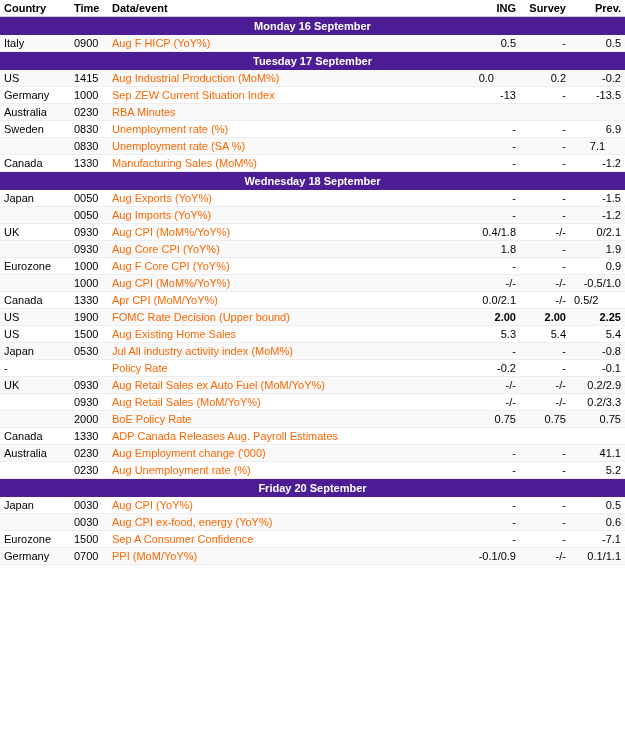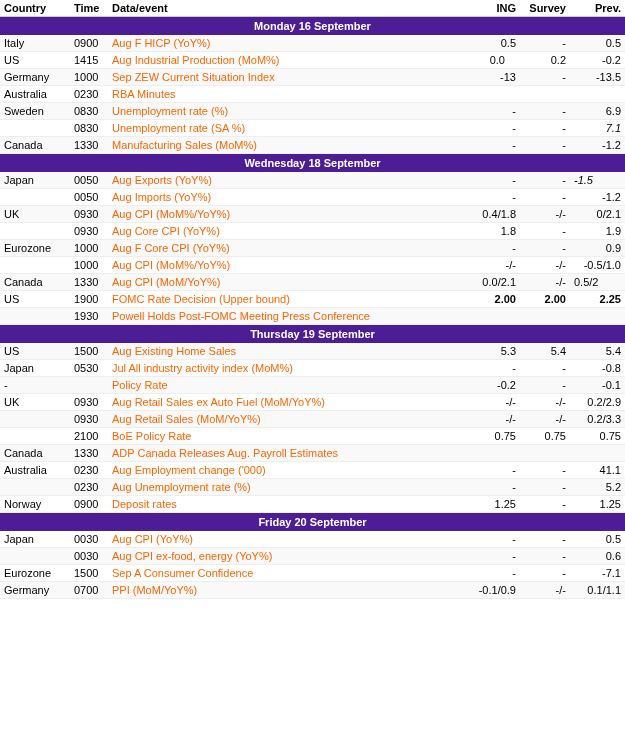--- a/index.html
+++ b/index.html
@@ -70,25 +70,28 @@
         <td colspan="6">Monday 16 September</td>
       </tr>
       <tr class="data-row">
         <td>Italy</td>
         <td>0900</td>
         <td>Aug F HICP (YoY%)</td>
         <td style="text-align: right;">0.5</td>
         <td style="text-align: right;">-</td>
         <td style="text-align: right;">0.5</td>
       </tr>
+      <tr class="section-header">
+        <td colspan="6">Tuesday 17 September</td>
+      </tr>
       <tr class="data-row">
         <td>US</td>
         <td>1415</td>
         <td>Aug Industrial Production (MoM%)</td>
-        <td style="text-align: center;">0.0</td>
+        <td style="text-align: left;">0.0</td>
         <td style="text-align: right;">0.2</td>
         <td style="text-align: right;">-0.2</td>
       </tr>
       <tr class="data-row">
         <td>Germany</td>
         <td>1000</td>
         <td>Sep ZEW Current Situation Index</td>
         <td style="text-align: right;">-13</td>
         <td style="text-align: right;">-</td>
         <td style="text-align: right;">-13.5</td>
@@ -108,40 +111,40 @@
         <td style="text-align: right;">-</td>
         <td style="text-align: right;">-</td>
         <td style="text-align: right;">6.9</td>
       </tr>
       <tr class="data-row">
         <td></td>
         <td>0830</td>
         <td>Unemployment rate (SA %)</td>
         <td style="text-align: right;">-</td>
         <td style="text-align: right;">-</td>
-        <td style="text-align: right; font-style: italic;">7.1</td>
+        <td style="text-align: center;">7.1</td>
       </tr>
       <tr class="data-row">
         <td>Canada</td>
         <td>1330</td>
         <td>Manufacturing Sales (MoM%)</td>
         <td style="text-align: right;">-</td>
         <td style="text-align: right;">-</td>
         <td style="text-align: right;">-1.2</td>
       </tr>
       <tr class="section-header">
         <td colspan="6">Wednesday 18 September</td>
       </tr>
       <tr class="data-row">
         <td>Japan</td>
         <td>0050</td>
         <td>Aug Exports (YoY%)</td>
         <td style="text-align: right;">-</td>
         <td style="text-align: right;">-</td>
-        <td style="text-align: left; font-style: italic;">-1.5</td>
+        <td style="text-align: right;">-1.5</td>
       </tr>
       <tr class="data-row">
         <td></td>
         <td>0050</td>
         <td>Aug Imports (YoY%)</td>
         <td style="text-align: right;">-</td>
         <td style="text-align: right;">-</td>
         <td style="text-align: right;">-1.2</td>
       </tr>
       <tr class="data-row">
@@ -172,45 +175,34 @@
         <td></td>
         <td>1000</td>
         <td>Aug CPI (MoM%/YoY%)</td>
         <td style="text-align: right;">-/-</td>
         <td style="text-align: right;">-/-</td>
         <td style="text-align: right;">-0.5/1.0</td>
       </tr>
       <tr class="data-row">
         <td>Canada</td>
         <td>1330</td>
-        <td>Aug CPI (MoM/YoY%)</td>
+        <td>Apr CPI (MoM/YoY%)</td>
         <td style="text-align: right;">0.0/2.1</td>
         <td style="text-align: right;">-/-</td>
         <td style="text-align: left;">0.5/2</td>
       </tr>
       <tr class="data-row fomc-row">
         <td>US</td>
         <td>1900</td>
         <td>FOMC Rate Decision (Upper bound)</td>
         <td style="text-align: right;">2.00</td>
         <td style="text-align: right;">2.00</td>
         <td style="text-align: right;">2.25</td>
       </tr>
       <tr class="data-row">
-        <td></td>
-        <td>1930</td>
-        <td>Powell Holds Post-FOMC Meeting Press Conference</td>
-        <td style="text-align: right;"></td>
-        <td style="text-align: right;"></td>
-        <td style="text-align: right;"></td>
-      </tr>
-      <tr class="section-header">
-        <td colspan="6">Thursday 19 September</td>
-      </tr>
-      <tr class="data-row">
         <td>US</td>
         <td>1500</td>
         <td>Aug Existing Home Sales</td>
         <td style="text-align: right;">5.3</td>
         <td style="text-align: right;">5.4</td>
         <td style="text-align: right;">5.4</td>
       </tr>
       <tr class="data-row">
         <td>Japan</td>
         <td>0530</td>
@@ -238,21 +230,21 @@
       <tr class="data-row">
         <td></td>
         <td>0930</td>
         <td>Aug Retail Sales (MoM/YoY%)</td>
         <td style="text-align: right;">-/-</td>
         <td style="text-align: right;">-/-</td>
         <td style="text-align: right;">0.2/3.3</td>
       </tr>
       <tr class="data-row">
         <td></td>
-        <td>2100</td>
+        <td>2000</td>
         <td>BoE Policy Rate</td>
         <td style="text-align: right;">0.75</td>
         <td style="text-align: right;">0.75</td>
         <td style="text-align: right;">0.75</td>
       </tr>
       <tr class="data-row">
         <td>Canada</td>
         <td>1330</td>
         <td>ADP Canada Releases Aug. Payroll Estimates</td>
         <td style="text-align: right;"></td>
@@ -268,28 +260,20 @@
         <td style="text-align: right;">41.1</td>
       </tr>
       <tr class="data-row">
         <td></td>
         <td>0230</td>
         <td>Aug Unemployment rate (%)</td>
         <td style="text-align: right;">-</td>
         <td style="text-align: right;">-</td>
         <td style="text-align: right;">5.2</td>
       </tr>
-      <tr class="data-row">
-        <td>Norway</td>
-        <td>0900</td>
-        <td>Deposit rates</td>
-        <td style="text-align: right;">1.25</td>
-        <td style="text-align: right;">-</td>
-        <td style="text-align: right;">1.25</td>
-      </tr>
       <tr class="section-header">
         <td colspan="6">Friday 20 September</td>
       </tr>
       <tr class="data-row">
         <td>Japan</td>
         <td>0030</td>
         <td>Aug CPI (YoY%)</td>
         <td style="text-align: right;">-</td>
         <td style="text-align: right;">-</td>
         <td style="text-align: right;">0.5</td>

